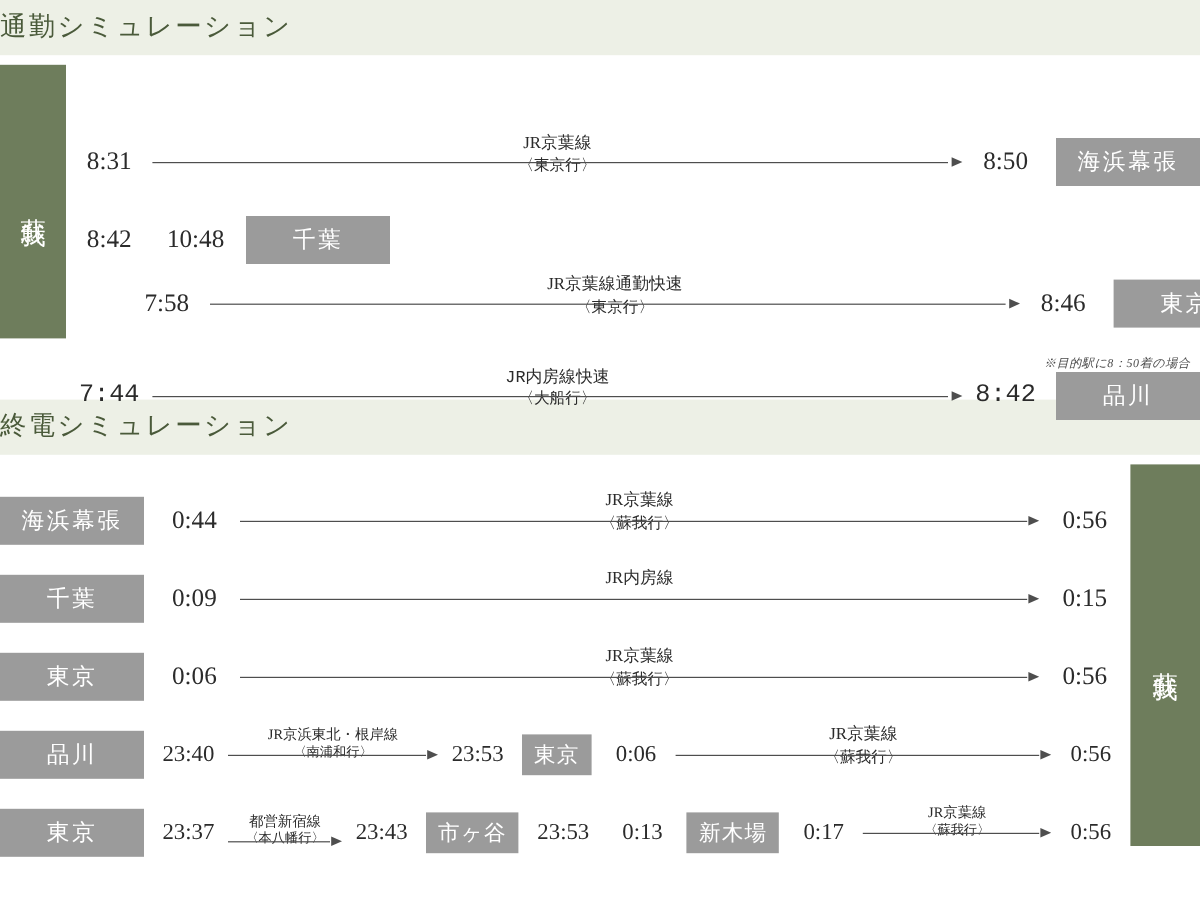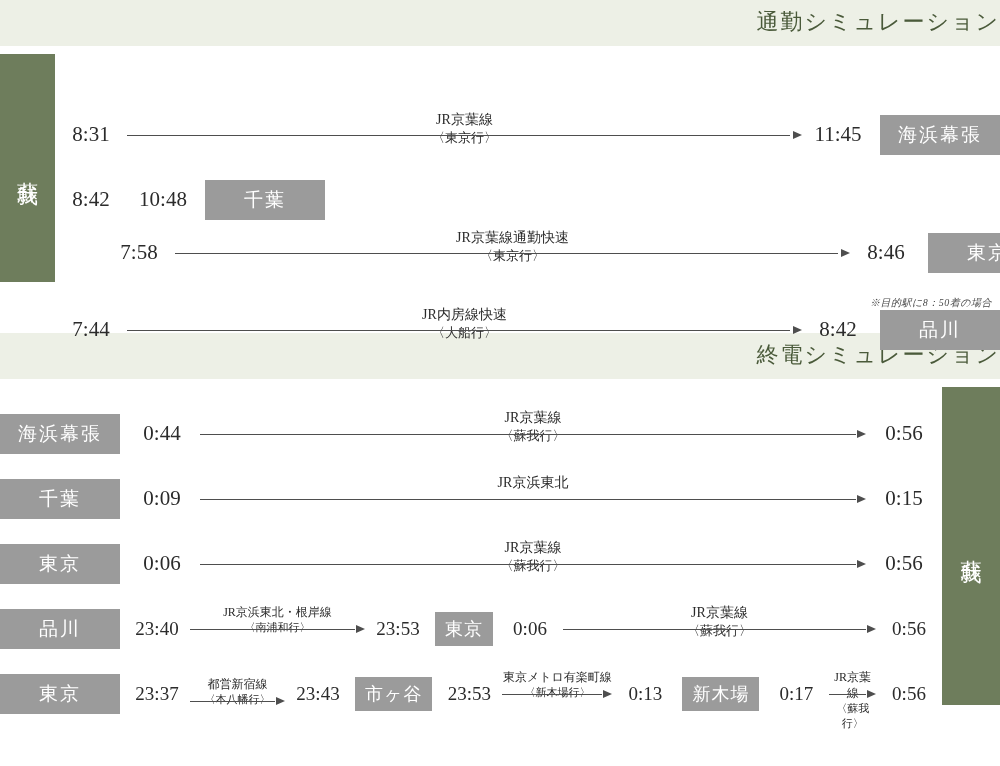--- a/index.html
+++ b/index.html
@@ -8,21 +8,21 @@
     background:#ffffff;
     font-family:"Liberation Serif","DejaVu Serif",serif;
     color:#2b2b2b;
     position:relative;
     overflow:hidden;
   }
   
   .section-header{
     width:1000px;
     background:#edf0e6;
-    text-align:right;
+    text-align:left;
     color:#4a5a3a;
     font-size:22px;
     letter-spacing:2px;
     padding:7px 0 9px;
     box-sizing:border-box;
   }
   
   .commute-wrap{position:relative;height:287px;}
   .origin-bar{
     position:absolute;
@@ -175,21 +175,21 @@
   <div class="route-row" style="top:60px;">
     <div class="time">8:31</div>
     <div class="line-wrap">
       <div class="line-label">
         <span>JR京葉線</span>
         <span class="dest">〈東京行〉</span>
       </div>
       <div class="rule"></div>
       <div class="arrow"></div>
     </div>
-    <div class="time">11:45</div>
+    <div class="time">8:50</div>
     <div class="dest-box">海浜幕張</div>
   </div>
 
   <div class="route-row" style="top:125px;">
     <div class="time">8:42</div>
     <div class="time">10:48</div>
     <div class="dest-box">千葉</div>
   </div>
 
   <div class="route-row" style="top:178px;padding-left:48px;">
@@ -199,21 +199,21 @@
         <span>JR京葉線通勤快速</span>
         <span class="dest">〈東京行〉</span>
       </div>
       <div class="rule"></div>
       <div class="arrow"></div>
     </div>
     <div class="time">8:46</div>
     <div class="dest-box">東京</div>
   </div>
 
-  <div class="route-row" style="top:255px;">
+  <div class="route-row" style="top:255px;font-family:Liberation Mono, monospace;">
     <div class="time">7:44</div>
     <div class="line-wrap">
       <div class="line-label">
         <span>JR内房線快速</span>
         <span class="dest">〈大船行〉</span>
       </div>
       <div class="rule"></div>
       <div class="arrow"></div>
     </div>
     <div class="time">8:42</div>
@@ -241,21 +241,21 @@
       <div class="arrow"></div>
     </div>
     <div class="time">0:56</div>
   </div>
 
   <div class="lrow" style="top:87px;">
     <div class="origin-box">千葉</div>
     <div class="time">0:09</div>
     <div class="seg">
       <div class="line-label">
-        <span>JR京浜東北</span>
+        <span>JR内房線</span>
       </div>
       <div class="rule"></div>
       <div class="arrow"></div>
     </div>
     <div class="time">0:15</div>
   </div>
 
   <div class="lrow" style="top:152px;">
     <div class="origin-box">東京</div>
     <div class="time">0:06</div>
@@ -302,28 +302,20 @@
       <div class="line-label">
         <span>都営新宿線</span>
         <span class="dest">〈本八幡行〉</span>
       </div>
       <div class="rule"></div>
       <div class="arrow"></div>
     </div>
     <div class="time narrow">23:43</div>
     <div class="mid-box">市ヶ谷</div>
     <div class="time narrow">23:53</div>
-    <div class="seg small" style="flex:0 0 110px;">
-      <div class="line-label">
-        <span>東京メトロ有楽町線</span>
-        <span class="dest">〈新木場行〉</span>
-      </div>
-      <div class="rule"></div>
-      <div class="arrow"></div>
-    </div>
     <div class="time narrow">0:13</div>
     <div class="mid-box">新木場</div>
     <div class="time narrow">0:17</div>
     <div class="seg small">
       <div class="line-label">
         <span>JR京葉線</span>
         <span class="dest">〈蘇我行〉</span>
       </div>
       <div class="rule"></div>
       <div class="arrow"></div>

